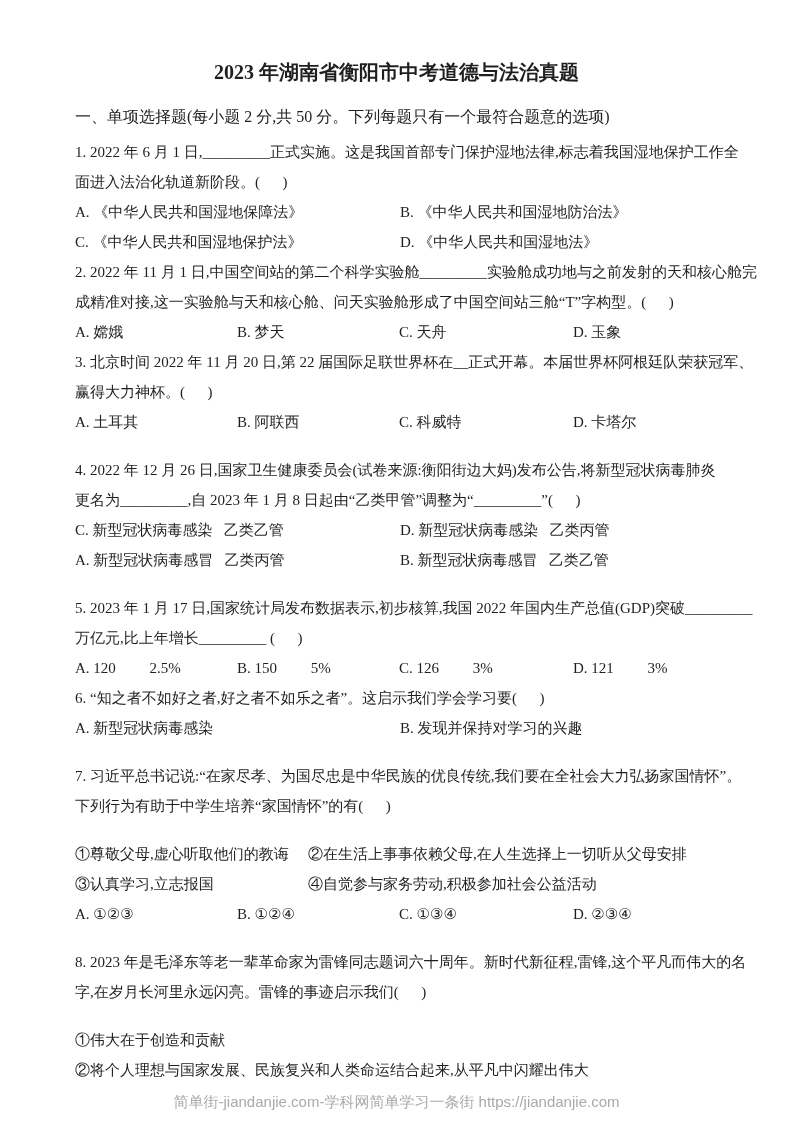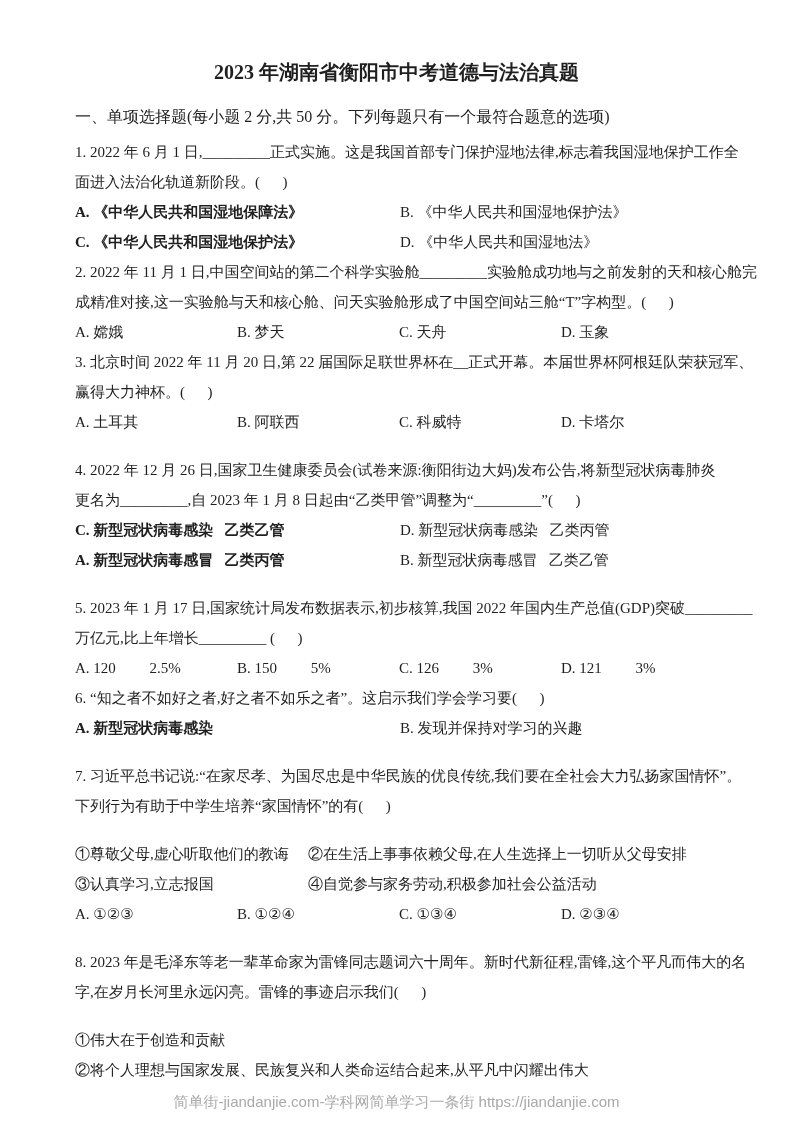--- a/index.html
+++ b/index.html
@@ -28,24 +28,24 @@
   }
   .content { margin-left: 75px; }
   .ln {
     height: 30px;
     line-height: 30px;
     font-size: 15px;
     white-space: pre;
   }
   .row { display: flex; }
   .row > span { white-space: pre; display: block; }
-  .cols2 > span:first-child { flex: 0 0 325px; font-weight: bold; }
+  .cols2 > span:first-child { flex: 0 0 325px; }
   .cols2n > span:first-child { flex: 0 0 233px; }
   .cols4 > span { flex: 0 0 162px; }
-  .cols4 > span:last-child { flex: 0 1 auto; }
+  .cols4 > span:last-child { flex: 0 1 auto; margin-left: 12px; }
   .gap { margin-top: 18px; }
   .footer {
     position: absolute;
     top: 1093px; left: 0;
     width: 100%;
     text-align: center;
     font-family: "Liberation Sans", "DejaVu Sans", sans-serif;
     font-size: 15px;
     color: #a9a9a9;
     white-space: pre;
@@ -58,21 +58,21 @@
 
   <div class="title">2023 年湖南省衡阳市中考道德与法治真题</div>
   <div class="heading">一、单项选择题(每小题 2 分,共 50 分。下列每题只有一个最符合题意的选项)</div>
 
   <div class="content">
 
     <div class="ln">1. 2022 年 6 月 1 日,_________正式实施。这是我国首部专门保护湿地法律,标志着我国湿地保护工作全</div>
     <div class="ln">面进入法治化轨道新阶段。(      )</div>
     <div class="ln row cols2">
       <span>A. 《中华人民共和国湿地保障法》</span>
-      <span>B. 《中华人民共和国湿地保护法》</span>
+      <span>B. 《中华人民共和国湿地防治法》</span>
     </div>
     <div class="ln row cols2">
       <span>C. 《中华人民共和国湿地保护法》</span>
       <span>D. 《中华人民共和国湿地法》</span>
     </div>
 
     <div class="ln">2. 2022 年 11 月 1 日,中国空间站的第二个科学实验舱_________实验舱成功地与之前发射的天和核心舱完</div>
     <div class="ln">成精准对接,这一实验舱与天和核心舱、问天实验舱形成了中国空间站三舱“T”字构型。(      )</div>
     <div class="ln row cols4">
       <span>A. 嫦娥</span>

